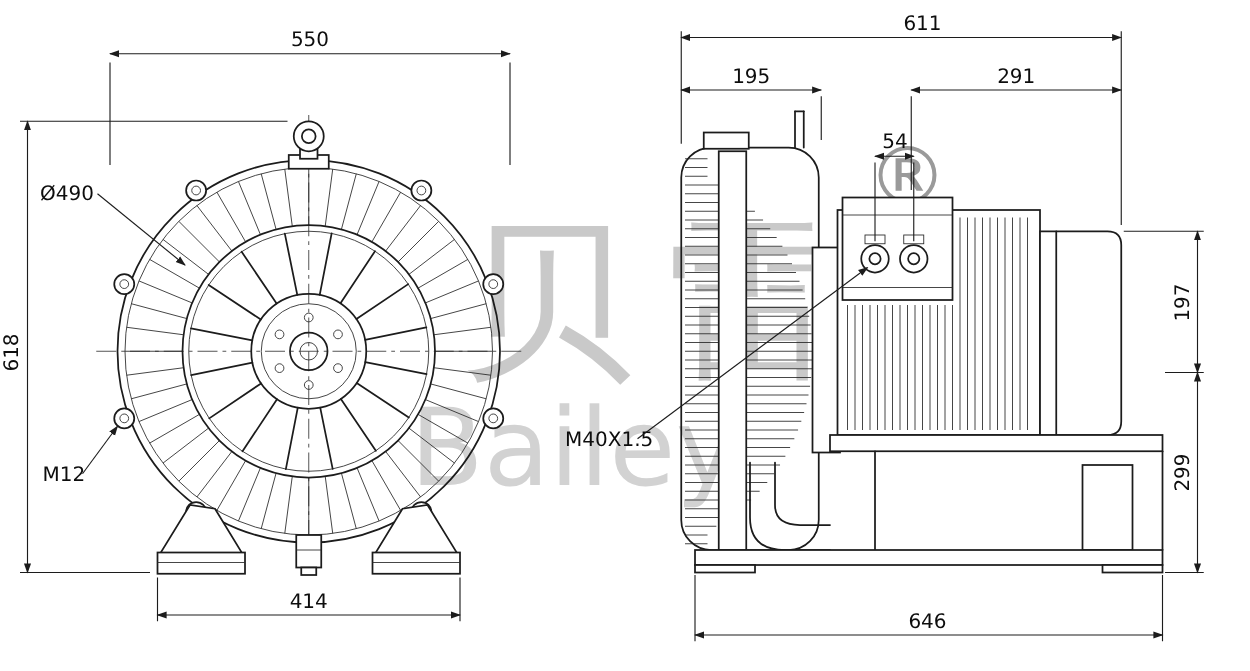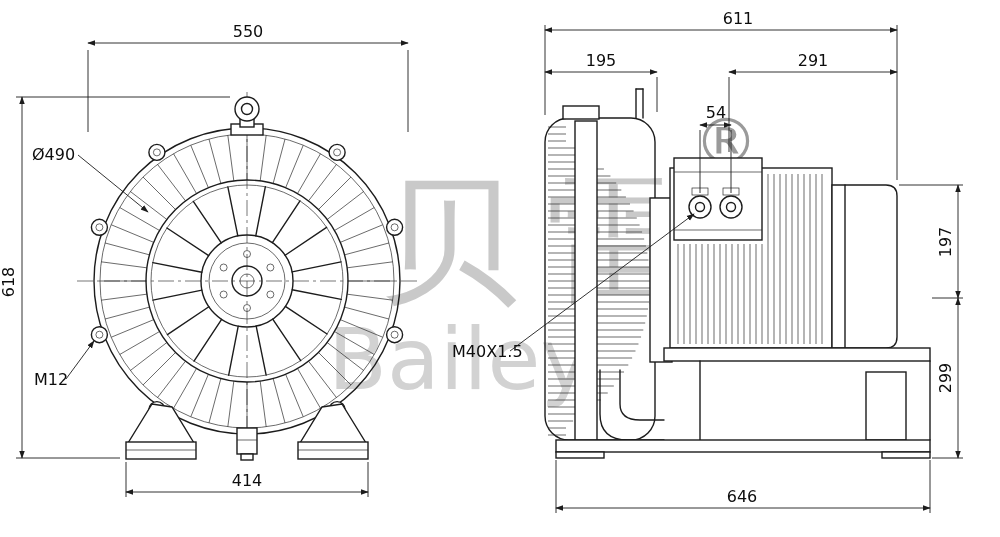--- a/index.html
+++ b/index.html
@@ -1,20 +1,20 @@
 <!DOCTYPE html>
 <html><head>
 <meta charset="utf-8">
 <style>
   *{margin:0;padding:0;box-sizing:border-box}
   html,body{width:1000px;height:537px;background:#ffffff;overflow:hidden;
     font-family:"DejaVu Sans", sans-serif;}
   .stage{position:absolute;left:0;top:0;width:1000px;height:537px;background:#fff;}
   .wm{position:absolute;user-select:none;white-space:nowrap;z-index:1;line-height:1;}
-  .wm-cjk{left:380px;top:172px;font-size:138px;letter-spacing:28px;color:#c9c9c9;}
+  .wm-cjk{left:368px;top:172px;font-size:138px;letter-spacing:28px;color:#c9c9c9;}
   .wm-latin{left:328px;top:316px;font-size:86px;color:#d2d2d2;}
   .wm-reg{left:694px;top:110px;font-size:64px;color:#9a9a9a;}
   svg.drawing{position:absolute;left:0;top:0;z-index:2;}
   .ln{stroke:#1c1c1c;stroke-width:1.4;fill:none;stroke-linecap:round}
   .thin{stroke:#2b2b2b;stroke-width:0.7;fill:none}
   .dim{stroke:#1c1c1c;stroke-width:0.9;fill:none}
   .cl{stroke:#3c3c3c;stroke-width:0.7;fill:none;stroke-dasharray:16 4 3 4}
   .wfill{fill:#ffffff}
   .dtx{font-size:16px;fill:#0d0d0d}
   #arr path{fill:#1c1c1c;stroke:none}

